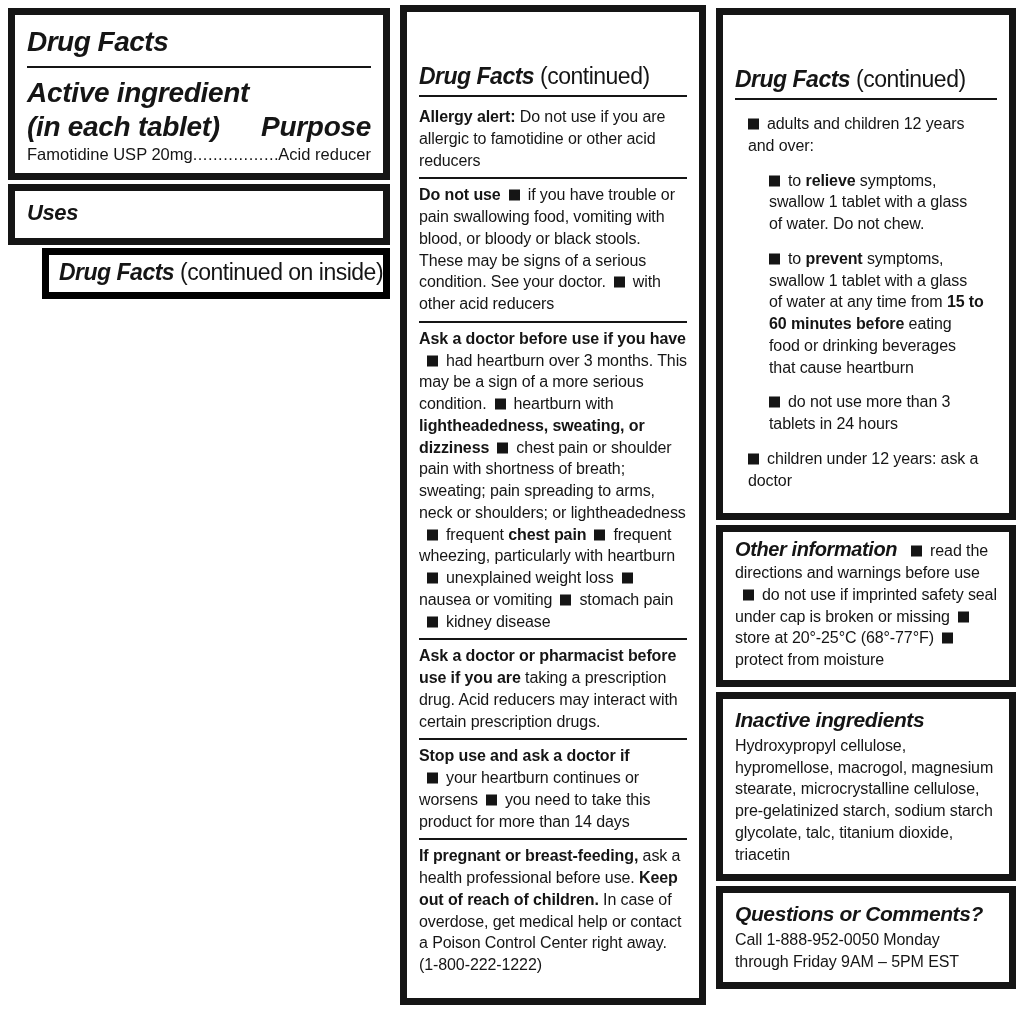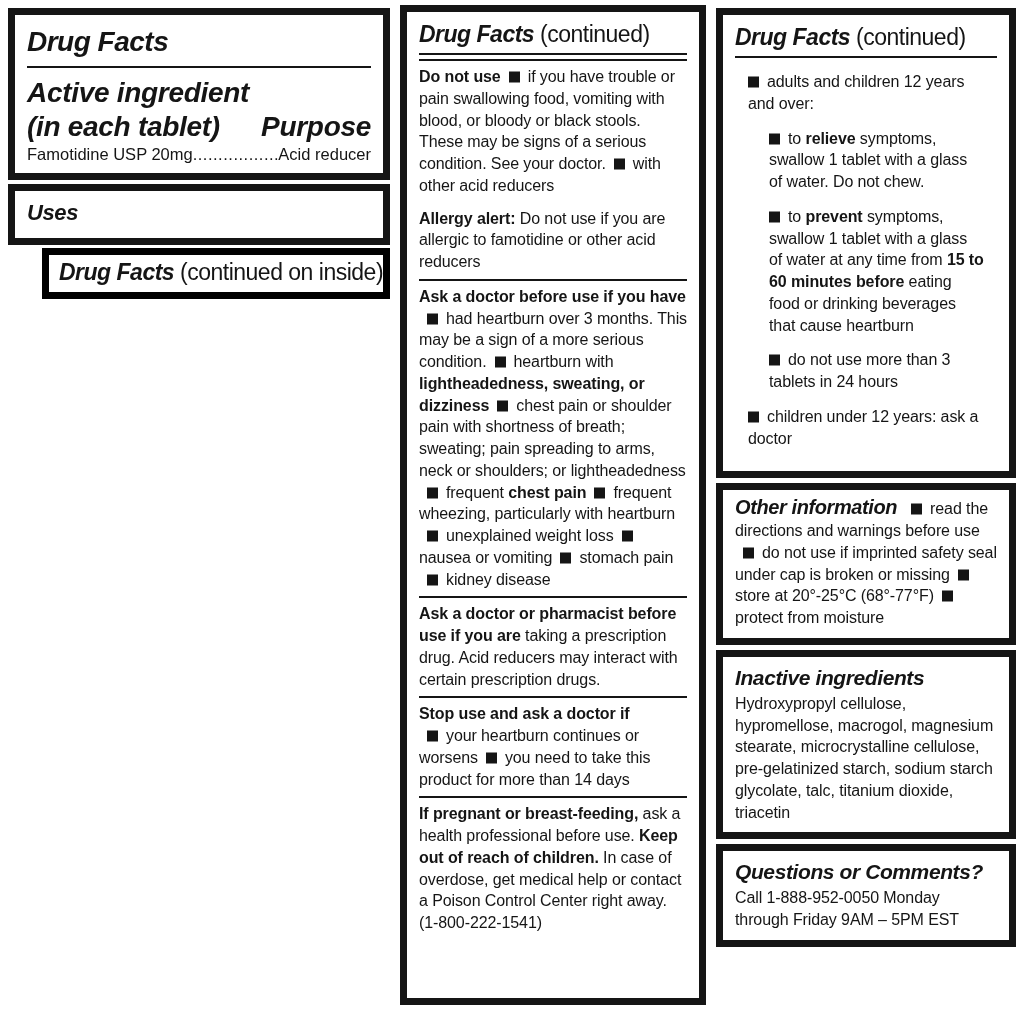--- a/index.html
+++ b/index.html
@@ -22,21 +22,21 @@
   }
   .col-left .box  { margin-bottom:4px; }
   .col-right .box { margin-bottom:5px; }
 
   .midbox { height:1000px; }
 
   
   .df-title { letter-spacing:-0.5px; padding:2px 0 5px 0; }
   .df-title .bi { font-style:italic; font-weight:bold; }
   .df-title.lg { font-size:28px; padding:4px 0 8px 0; }
-  .df-title.md { font-size:23px; }
+  .df-title.md { font-size:23px;margin-top:42px; }
   .df-title .sfx { font-weight:normal; font-style:normal; }
   .titlebar { border-bottom:2.5px solid #151515; margin-bottom:4px; }
 
   .sec-h {
     font-size:21px; font-weight:bold; font-style:italic;
     letter-spacing:-0.4px; padding:2px 0 3px 0;
   }
   .sec-h.xl { font-size:22px; }
 
   
@@ -109,26 +109,26 @@
     <span class="bi">Drug Facts</span><span class="sfx"> (continued on inside)</span>
   </div>
 </div>
 
 <div class="col col-mid">
   <section class="box midbox">
     <div class="df-title md titlebar">
       <span class="bi">Drug Facts</span><span class="sfx"> (continued)</span>
     </div>
 
+    <div class="sec para"><span class="b">Allergy alert:</span><span> Do not use if you are allergic to famotidine or other acid reducers</span></div>
     <div class="sec ruled para"><span class="b">Do not use</span><span class="sq"></span><span>if you have trouble or pain swallowing food, vomiting with blood, or bloody or black stools. These may be signs of a serious condition. See your doctor.</span><span class="sq"></span><span>with other acid reducers</span></div>
-    <div class="sec para"><span class="b">Allergy alert:</span><span> Do not use if you are allergic to famotidine or other acid reducers</span></div>
     <div class="sec ruled para"><span class="b">Ask a doctor before use if you have</span><br><span class="sq"></span><span>had heartburn over 3 months. This may be a sign of a more serious condition.</span><span class="sq"></span><span>heartburn with </span><span class="b">lightheadedness, sweating, or dizziness</span><span class="sq"></span><span>chest pain or shoulder pain with shortness of breath; sweating; pain spreading to arms, neck or shoulders; or lightheadedness</span><span class="sq"></span><span>frequent </span><span class="b">chest pain</span><span class="sq"></span><span>frequent wheezing, particularly with heartburn</span><span class="sq"></span><span>unexplained weight loss</span><span class="sq"></span><span>nausea or vomiting</span><span class="sq"></span><span>stomach pain</span><span class="sq"></span><span>kidney disease</span></div>
     <div class="sec ruled para"><span class="b">Ask a doctor or pharmacist before use if you are</span><span> taking a prescription drug. Acid reducers may interact with certain prescription drugs.</span></div>
     <div class="sec ruled para"><span class="b">Stop use and ask a doctor if</span><br><span class="sq"></span><span>your heartburn continues or worsens</span><span class="sq"></span><span>you need to take this product for more than 14 days</span></div>
-    <div class="sec ruled para"><span class="b">If pregnant or breast-feeding,</span><span> ask a health professional before use. </span><span class="b">Keep out of reach of children.</span><span> In case of overdose, get medical help or contact a Poison Control Center right away. (1-800-222-1541)</span></div>
+    <div class="sec ruled para"><span class="b">If pregnant or breast-feeding,</span><span> ask a health professional before use. </span><span class="b">Keep out of reach of children.</span><span> In case of overdose, get medical help or contact a Poison Control Center right away. (1-800-222-1222)</span></div>
   </section>
 </div>
 
 <div class="col col-right">
 
   <section class="box">
     <div class="df-title md titlebar">
       <span class="bi">Drug Facts</span><span class="sfx"> (continued)</span>
     </div>
     <div class="item lvl1"><span class="sq"></span><span>adults and children 12 years and over:</span></div>

